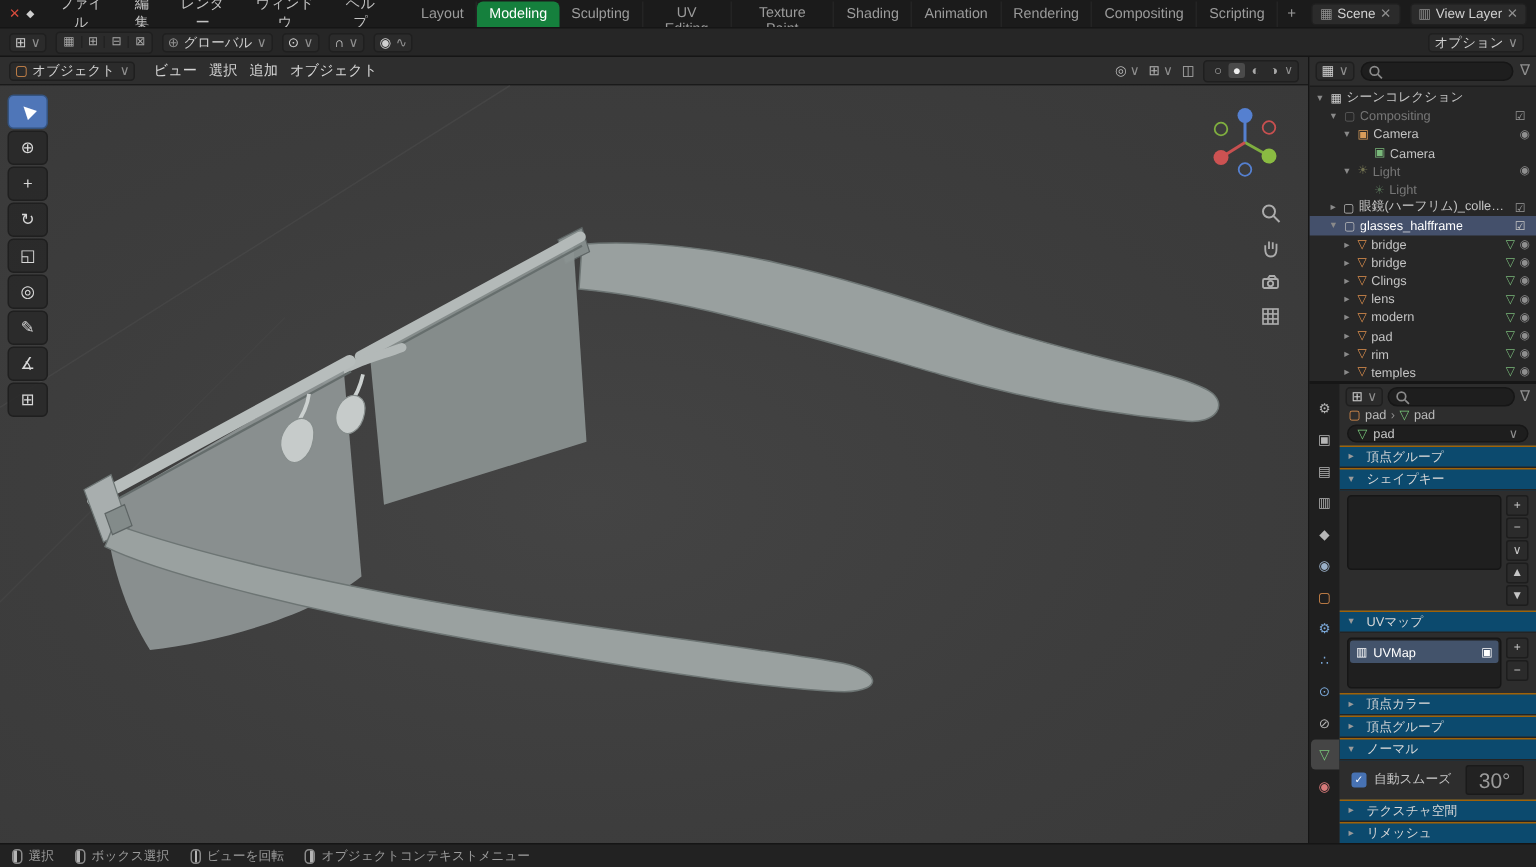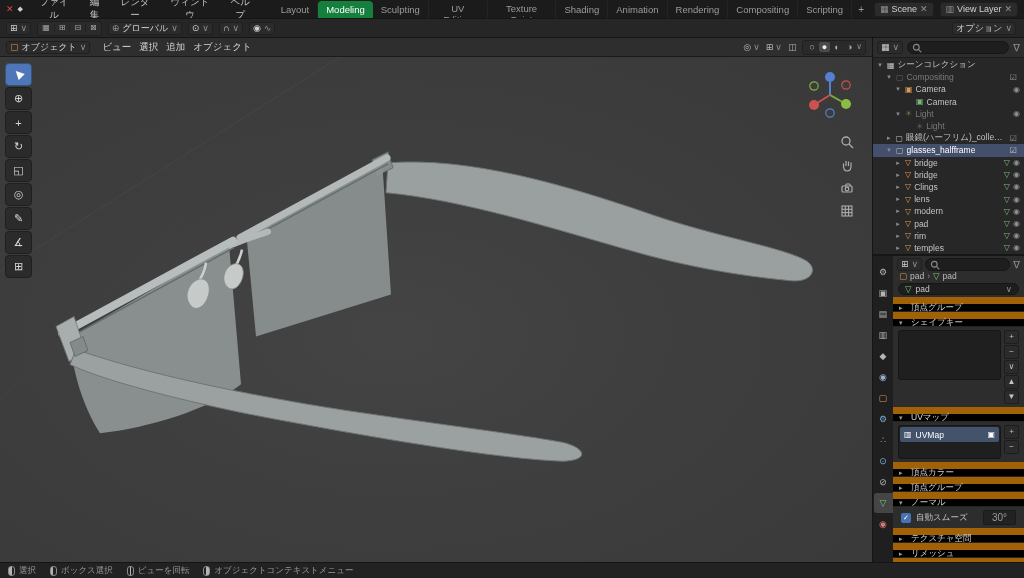--- a/index.html
+++ b/index.html
@@ -62,33 +62,33 @@
   .o-row[data-state="dim"] .o-label,.o-row[data-state="dim"] .o-ic{opacity:.5}
   
   .props{flex:1;display:flex;min-height:0}
   .ptabs{width:20px;background:#1f1f1f;display:flex;flex-direction:column;align-items:center;padding-top:6px;gap:1px;flex:none}
   .ptab{width:19px;height:20px;background:none;border:none;display:flex;align-items:center;justify-content:center;font-size:9px;cursor:pointer;border-radius:3px 0 0 3px}
   .ptab[data-state="active"]{background:#454545}
   .pcontent{flex:1;background:#2d2d2d;display:flex;flex-direction:column;overflow:hidden}
   .prop-head{height:17px;display:flex;align-items:center;gap:3px;padding:2px 4px 0 4px}
   .crumbs{height:13px;display:flex;align-items:center;gap:3px;padding:0 6px;font-size:8.5px;color:#bbb}
   .datablock{margin:2px 5px;height:16px;background:#1e1e1e;border:1px solid #161616;border-radius:8px;display:flex;align-items:center;gap:4px;padding:0 6px;font-size:8.5px;cursor:pointer}
-  .phead{display:flex;align-items:center;gap:4px;height:15px;padding:0 6px;background:#000000;border-top:7px solid #a16207;border-bottom:1px solid #242424;font-size:8.5px;color:#d8d8d8;cursor:pointer;flex:none}
+  .phead{display:flex;align-items:center;gap:4px;height:15px;padding:0 6px;background:#0c4a6e;border-top:1px solid #a16207;border-bottom:1px solid #242424;font-size:8.5px;color:#d8d8d8;cursor:pointer;flex:none}
   .phead .ic{font-size:7px;color:#9a9a9a;width:8px}
   .pbody{display:flex;gap:3px;padding:3px 5px;flex:none}
   .listbox{flex:1;background:#1f1f1f;border:1px solid #161616;border-radius:3px}
   .sk .listbox{height:50px}
   .uv .listbox{height:34px;padding:1px}
   .uv-row{display:flex;align-items:center;gap:4px;height:15px;background:#43536b;border-radius:2px;padding:0 4px;font-size:8.5px;color:#fff;cursor:pointer}
   .side-btns{display:flex;flex-direction:column;gap:1px}
   .side-btns button{width:15px;height:14px;background:#2b2b2b;border:1px solid #1d1d1d;border-radius:2px;color:#c5c5c5;font-size:8px;cursor:pointer;line-height:1}
   .nbody{display:flex;align-items:center;gap:5px;padding:3px 8px;flex:none}
   .cb{width:10px;height:10px;background:#4772b3;border-radius:2px;color:#fff;font-size:7px;display:flex;align-items:center;justify-content:center;cursor:pointer}
   .plabel{font-size:8.5px;color:#c8c8c8}
-  .valpill{margin-left:auto;background:#222;border:1px solid #1a1a1a;border-radius:2px;padding:1px 8px;font-size:10px;color:#9a9a9a;cursor:ew-resize}
+  .valpill{margin-left:auto;background:#222;border:1px solid #1a1a1a;border-radius:2px;padding:1px 8px;font-size:14px;color:#9a9a9a;cursor:ew-resize}
   
   .statusbar{height:16px;background:#222;border-top:1px solid #151515;display:flex;align-items:center;gap:14px;padding:0 8px;font-size:8.5px;color:#9a9a9a;flex:none}
   .hint{display:flex;align-items:center;gap:4px}
   .mouse{width:7px;height:10px;border:1px solid #8a8a8a;border-radius:3px;display:inline-block}
   .mouse[data-m="l"]{background:linear-gradient(90deg,#b5b5b5 0 50%,transparent 50%)}
   .mouse[data-m="m"]{background:linear-gradient(90deg,transparent 0 38%,#b5b5b5 38% 62%,transparent 62%)}
   .mouse[data-m="r"]{background:linear-gradient(90deg,transparent 0 50%,#b5b5b5 50%)}
   .sb-right{margin-left:auto;display:flex;align-items:center;gap:12px;white-space:nowrap}
 </style>
 </head>

